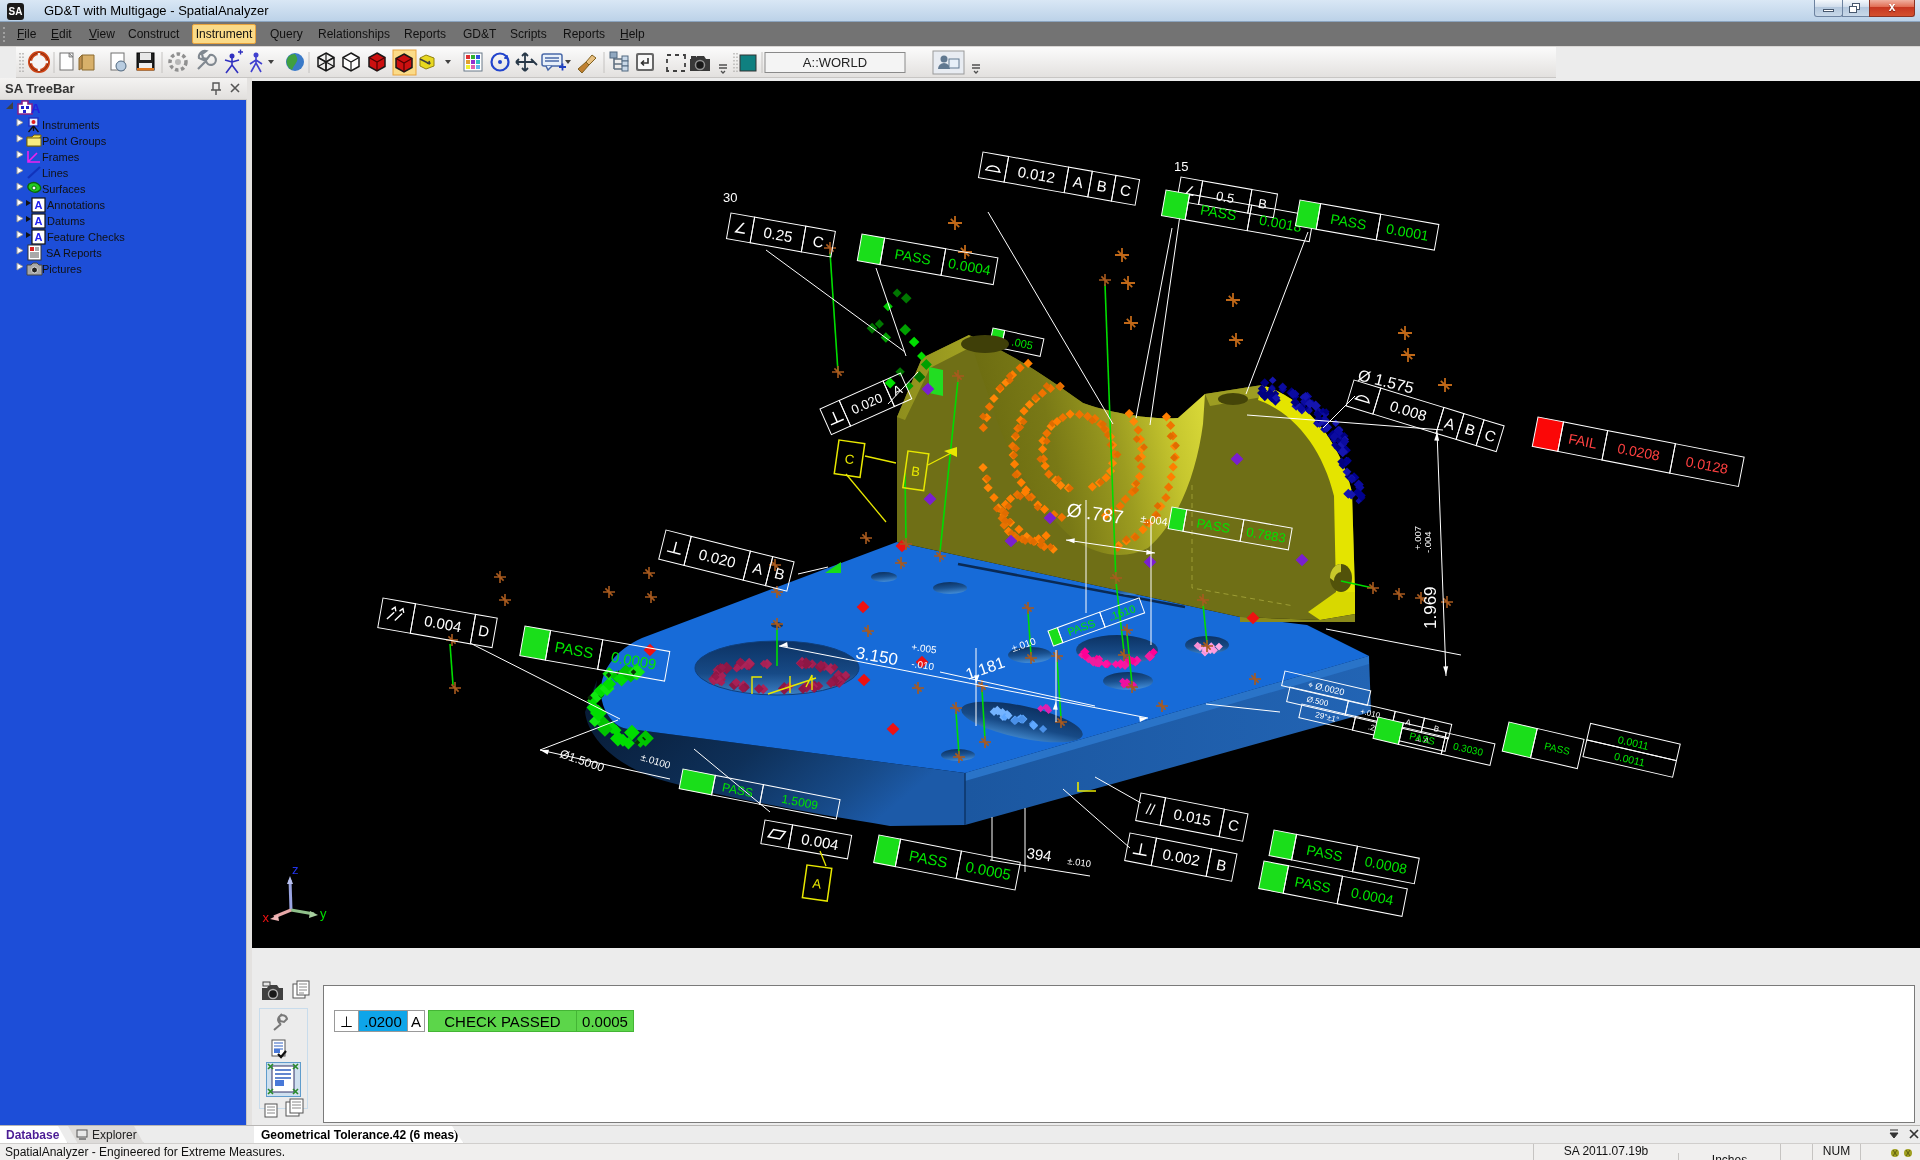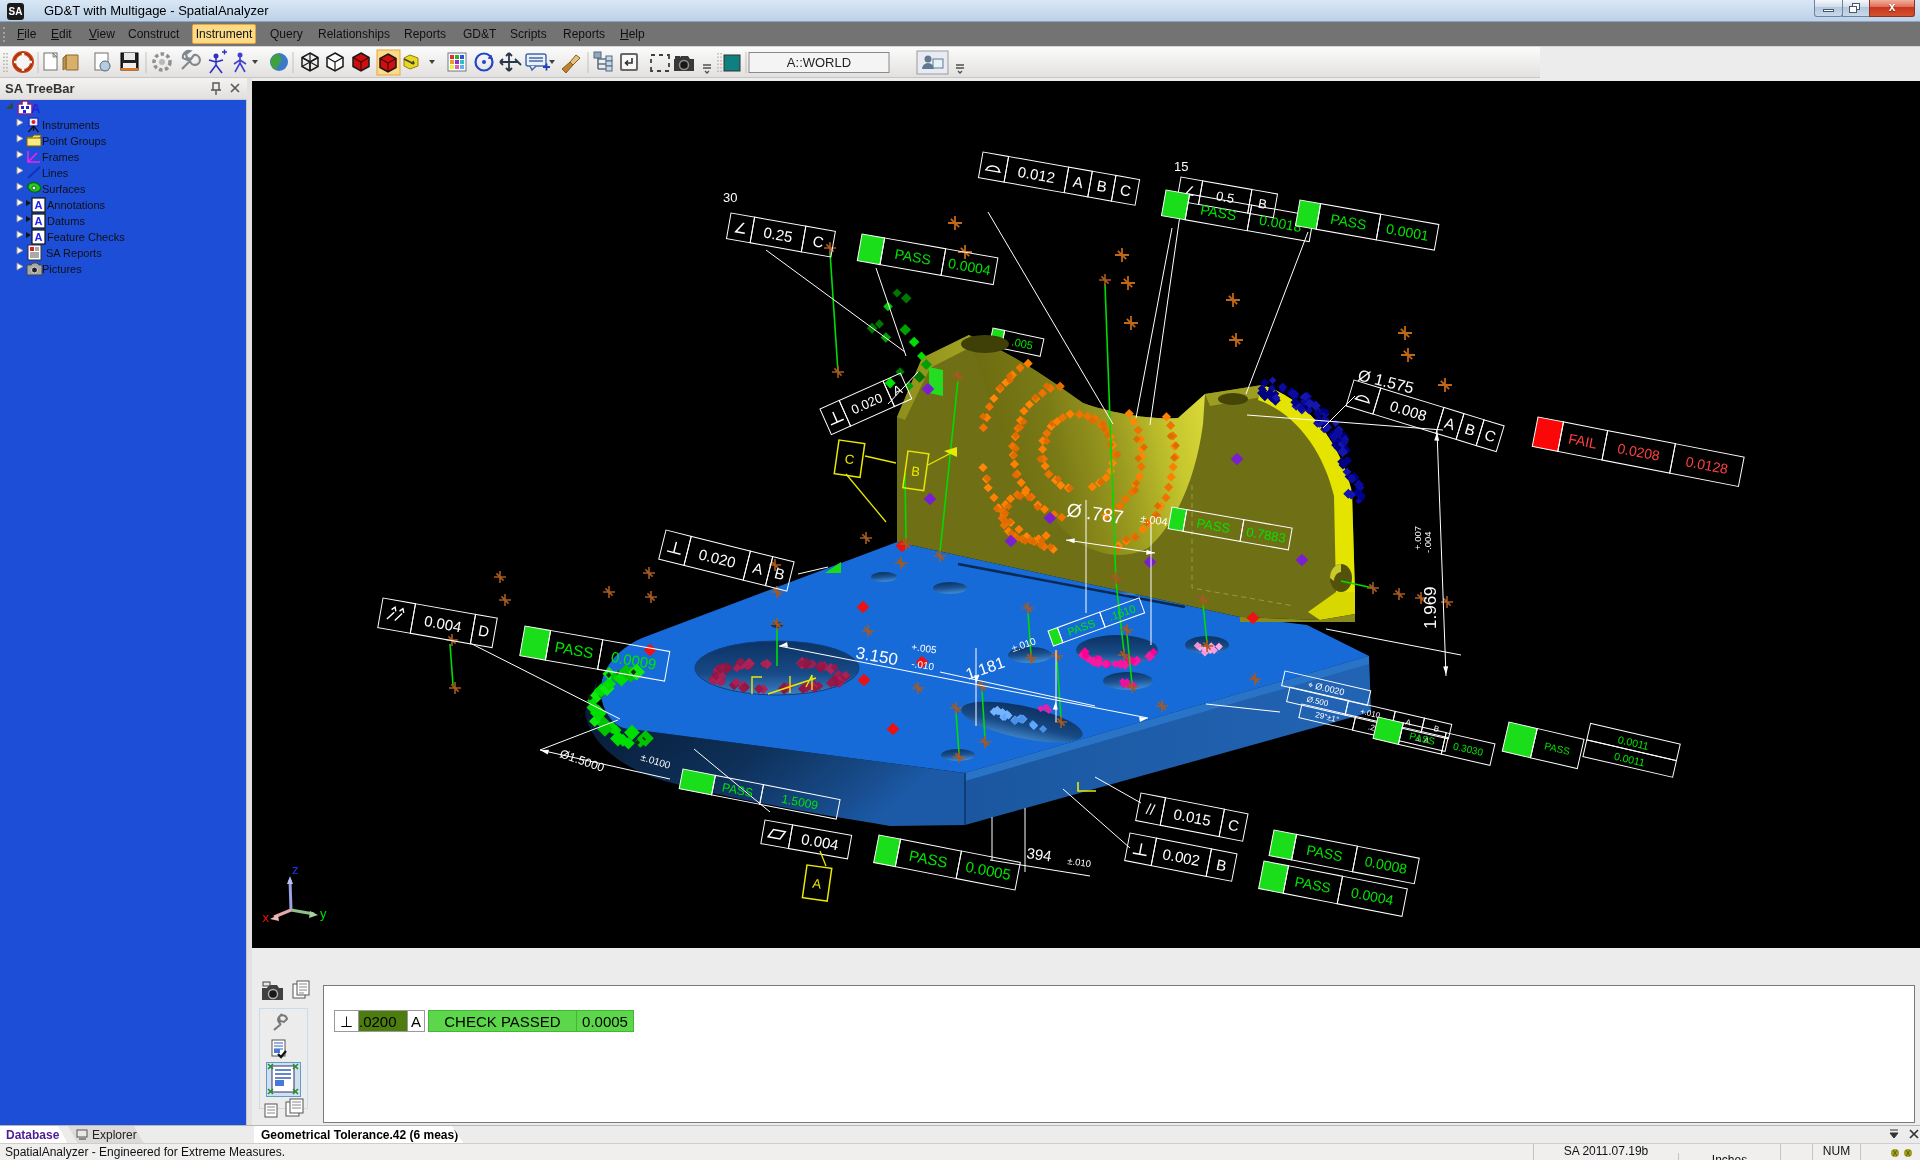--- a/index.html
+++ b/index.html
@@ -28,21 +28,21 @@
  <div class="abs" style="left:192px;top:2px;width:64px;height:20px;background:#fbdb88;border:1px solid #e8a33d;border-radius:2px;text-align:center;line-height:18px;">Instrument</div>
  <div class="abs" style="left:270px;top:5px;">Query</div>
  <div class="abs" style="left:318px;top:5px;">Relationships</div>
  <div class="abs" style="left:404px;top:5px;">Reports</div>
  <div class="abs" style="left:463px;top:5px;">GD&amp;T</div>
  <div class="abs" style="left:510px;top:5px;">Scripts</div>
  <div class="abs" style="left:563px;top:5px;">Reports</div>
  <div class="abs" style="left:620px;top:5px;"><u>H</u>elp</div>
 </div>
 
-<div class="abs" style="left:0;top:47px;width:1540px;height:31px;background:linear-gradient(#fbfbfb,#e3e1df);border-bottom:1px solid #c8c6c4;padding-left:38px;">
+<div class="abs" style="left:16px;top:47px;width:1540px;height:31px;background:linear-gradient(#fbfbfb,#e3e1df);border-bottom:1px solid #c8c6c4;padding-left:38px;">
 <svg width="1000" height="31" style="position:absolute;left:0;top:0">
  <path d="M4,6 v20 M7,6 v20" stroke="#b0aeac" stroke-width="1.5" stroke-dasharray="1.5,2"></path>
  <circle cx="23" cy="15" r="9" fill="#f5f5f5" stroke="#cc4416" stroke-width="4"></circle>
       <circle cx="23" cy="15" r="9" fill="none" stroke="#8a2a0a" stroke-width="1"></circle>
  <path d="M14,15 h18 M23,6 v18" stroke="#f5f5f5" stroke-width="2.5"></path>
  <line x1="38" y1="5" x2="38" y2="26" stroke="#c4c2c0"></line>
  <rect x="44" y="6" width="13" height="17" fill="#fefefe" stroke="#707070"></rect>
       <path d="M53,6 l4,4 h-4 z" fill="#c8c8c8" stroke="#707070" stroke-width="0.8"></path>
  <path d="M66,8 h12 v15 h-12 z" fill="#d8b06a" stroke="#8a6a30"></path>
       <path d="M66,8 l-3,3 v12 l3,-2 z" fill="#c09050" stroke="#8a6a30"></path>
@@ -1120,21 +1120,21 @@
   <path d="M16,90 l5,5 m-5,0 l5,-5 M41,90 l5,5 m-5,0 l5,-5 M16,115 l5,5 m-5,0 l5,-5 M41,115 l5,5 m-5,0 l5,-5" stroke="#2a8a2a" stroke-width="1.6"></path>
   <rect x="13" y="130" width="12" height="13 " fill="#fff" stroke="#555"></rect>
       <path d="M15,133 h8 m-8,3 h8 m-8,3 h8" stroke="#888" stroke-width="1"></path>
   <rect x="34" y="128" width="13" height="14" fill="#fff" stroke="#555"></rect>
       <rect x="38" y="125" width="13" height="14" fill="#fff" stroke="#555"></rect>
       <path d="M40,128 h9 m-9,3 h9 m-9,3 h9" stroke="#888" stroke-width="1"></path>
  </svg>
  <div class="abs" style="left:71px;top:37px;width:1592px;height:138px;background:#fff;border:1px solid #7a7a7a;"></div>
  <div class="abs" style="left:82px;top:62px;height:22px;display:flex;font-size:15px;color:#000;">
   <div style="width:25px;height:22px;border:1px solid #999;background:#fff;text-align:center;line-height:21px;">⊥</div>
-  <div style="width:49px;height:22px;border:1px solid #999;border-left:none;background:#4d7c0f;line-height:21px;">.0200</div>
+  <div style="width:49px;height:22px;border:1px solid #999;border-left:none;background:#0ea5e9;text-align:center;line-height:21px;">.0200</div>
   <div style="width:17px;height:22px;border:1px solid #999;border-left:none;background:#fff;text-align:center;line-height:21px;">A</div>
   <div style="width:3px;"></div>
   <div style="width:149px;height:22px;background:#5cd64a;border:1px solid #44b535;text-align:center;line-height:21px;">CHECK PASSED</div>
   <div style="width:57px;height:22px;background:#5cd64a;border:1px solid #44b535;border-left:none;text-align:center;line-height:21px;">0.0005</div>
  </div>
 </div>
 
 <div class="abs" style="left:0;top:1125px;width:252px;height:18px;background:#ececec;border-top:1px solid #b8b6b4;">
  <div class="abs" style="left:0;top:0;width:68px;height:18px;background:#fff;border-right:1px solid #9a9a9a;clip-path:polygon(0 0, 58px 0, 68px 100%, 0 100%);">
   <span style="position:absolute;left:6px;top:2px;font-size:12px;font-weight:bold;color:#4c1d95;">Database</span>

